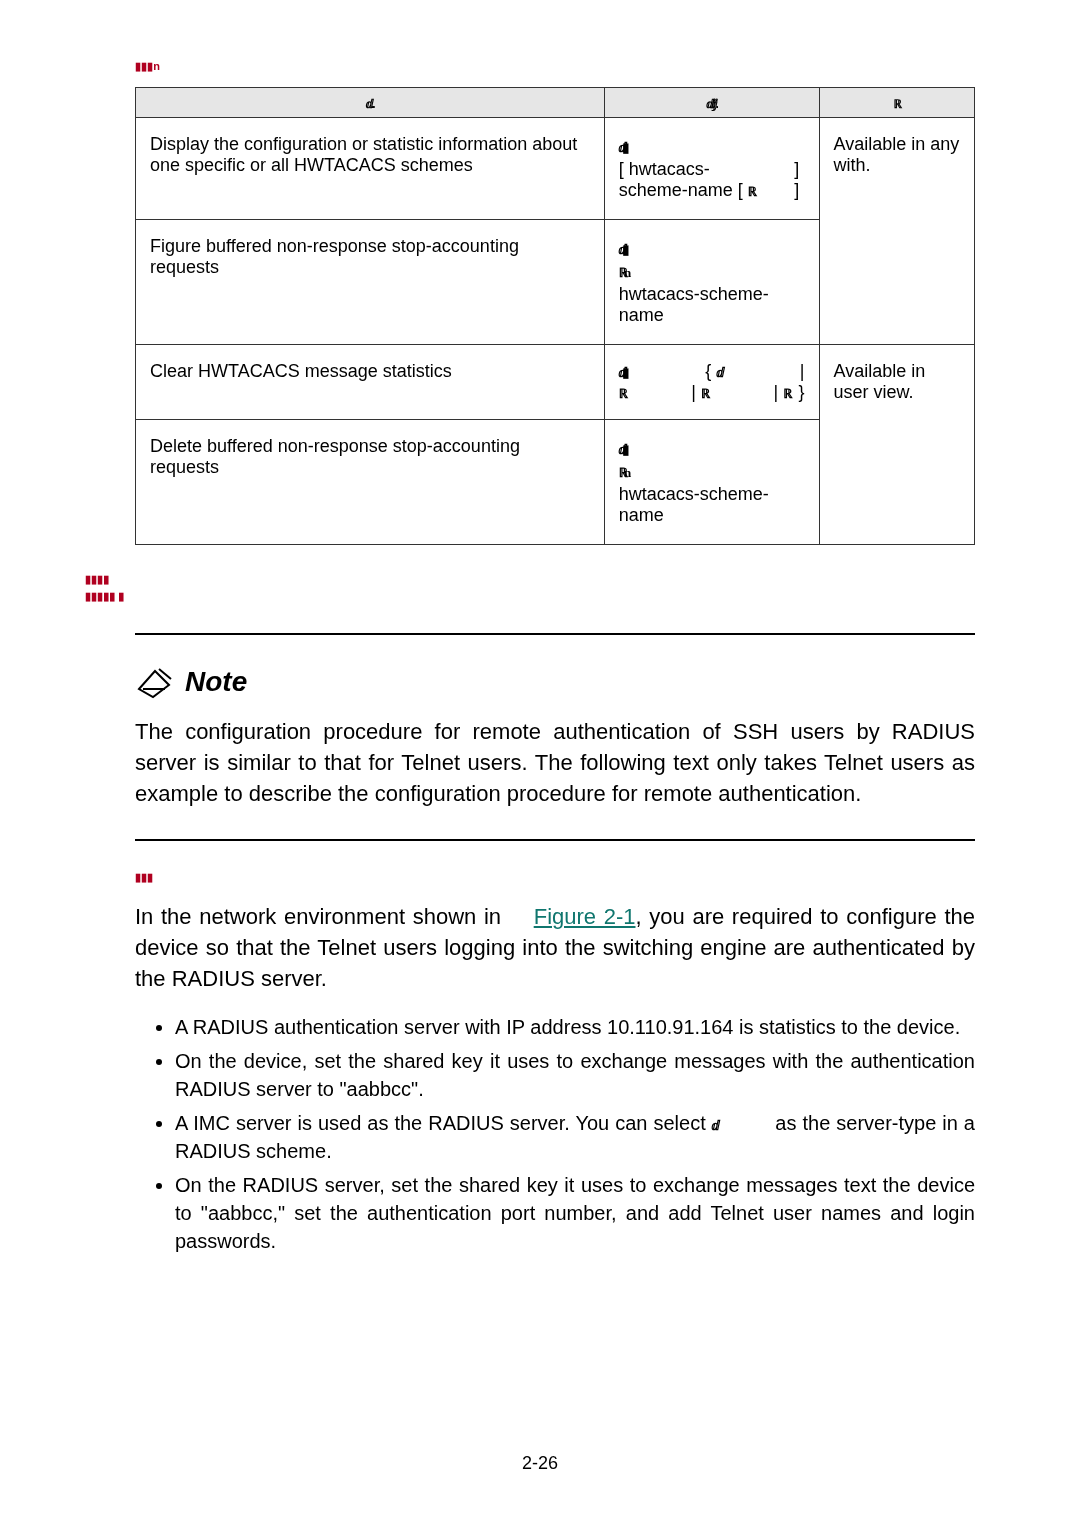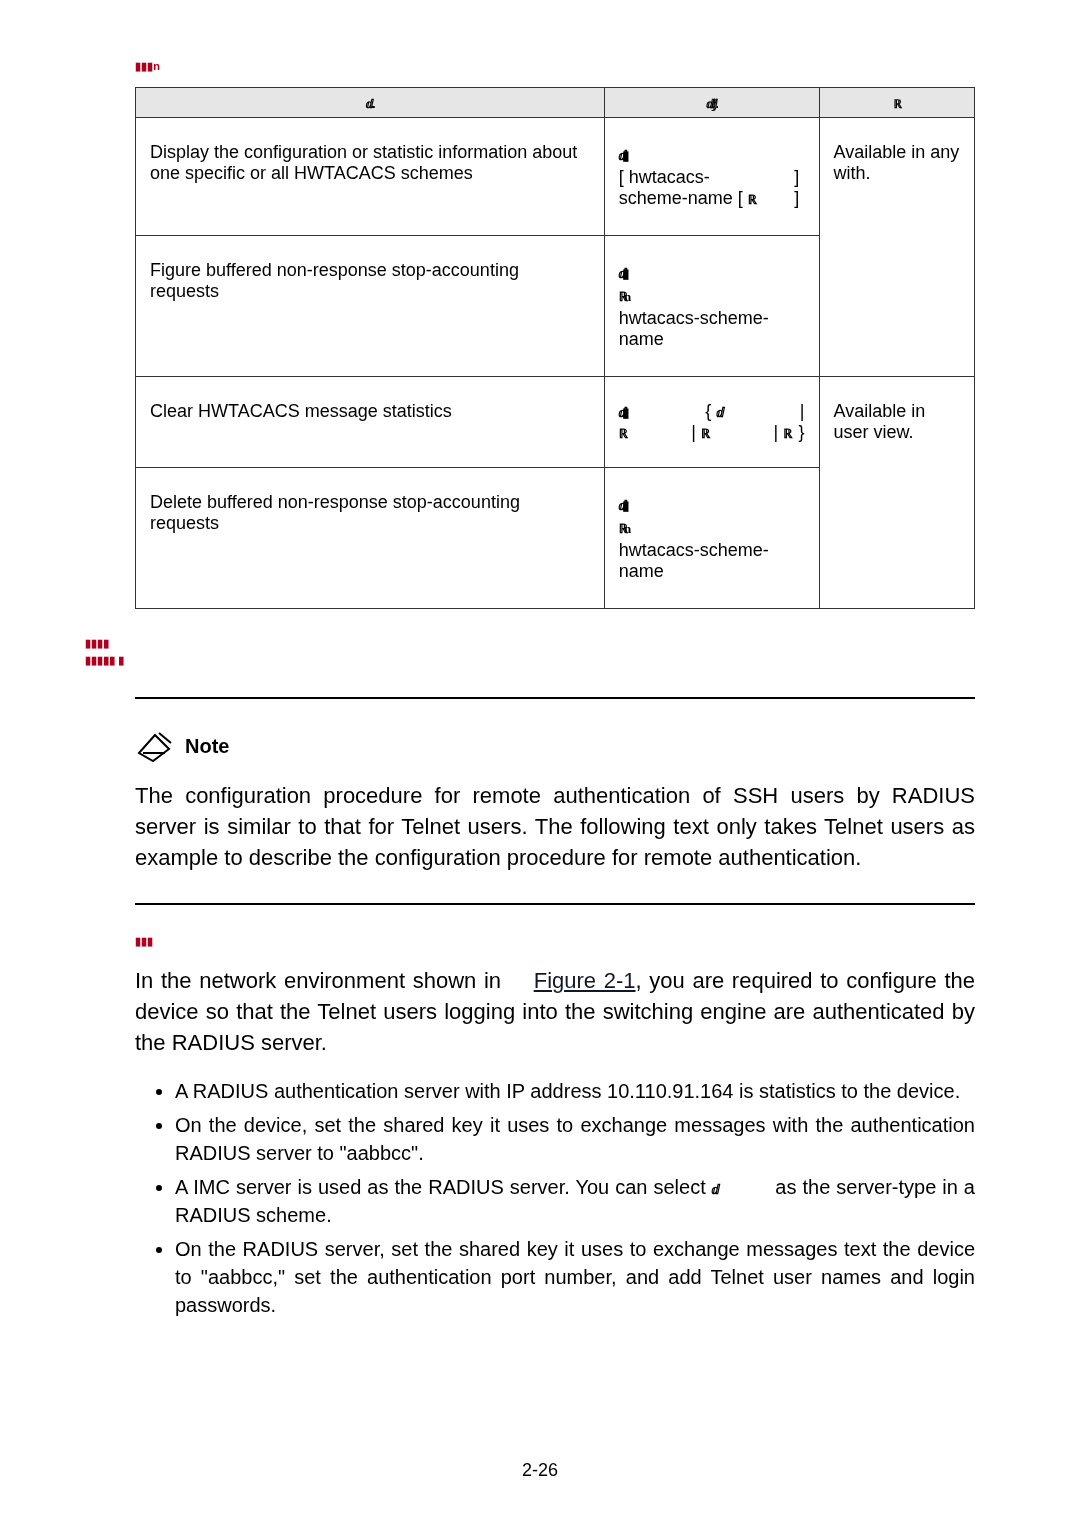--- a/index.html
+++ b/index.html
@@ -24,21 +24,21 @@
     margin-bottom: 14px;
     margin-left: 10px;
   }
   table.cmd {
     border-collapse: collapse;
     width: 840px;
     margin-left: 10px;
   }
   table.cmd th, table.cmd td {
     border: 1px solid #333;
-    padding: 24px 14px;
+    padding: 16px 14px;
     vertical-align: top;
     font-size: 18px;
   }
   table.cmd th {
     background: #e6e6e6;
     text-align: center;
     font-weight: normal;
     padding: 4px;
   }
   table.cmd th .thglyph {
@@ -74,21 +74,22 @@
   }
   .note-row {
     display: flex;
     align-items: center;
     gap: 10px;
     margin-left: 10px;
   }
   .note-row svg { flex: none; }
   .note-label {
     font-weight: bold;
-    font-size: 20px;
+    font-size: 28px;
+    font-style: italic;
   }
   .para {
     font-size: 22px;
     line-height: 1.4;
     margin: 18px 0;
     width: 840px;
     margin-left: 10px;
     text-align: justify;
   }
   .subhead {
@@ -101,24 +102,24 @@
     width: 840px;
     margin: 8px 0 16px 10px;
     padding-left: 40px;
     text-align: justify;
   }
   ul.req li {
     font-size: 20px;
     line-height: 1.4;
     margin-bottom: 6px;
   }
-  .link { color: #0f172a; text-decoration: underline; margin-left: 25px; }
+  .link { color: #0f766e; text-decoration: underline; margin-left: 25px; }
   .footer {
     position: absolute;
-    bottom: 46px;
+    bottom: 53px;
     left: 0;
     right: 0;
     text-align: center;
     font-size: 18px;
   }
   .vmid { vertical-align: middle; }
 </style>
 </head>
 <body>
 

